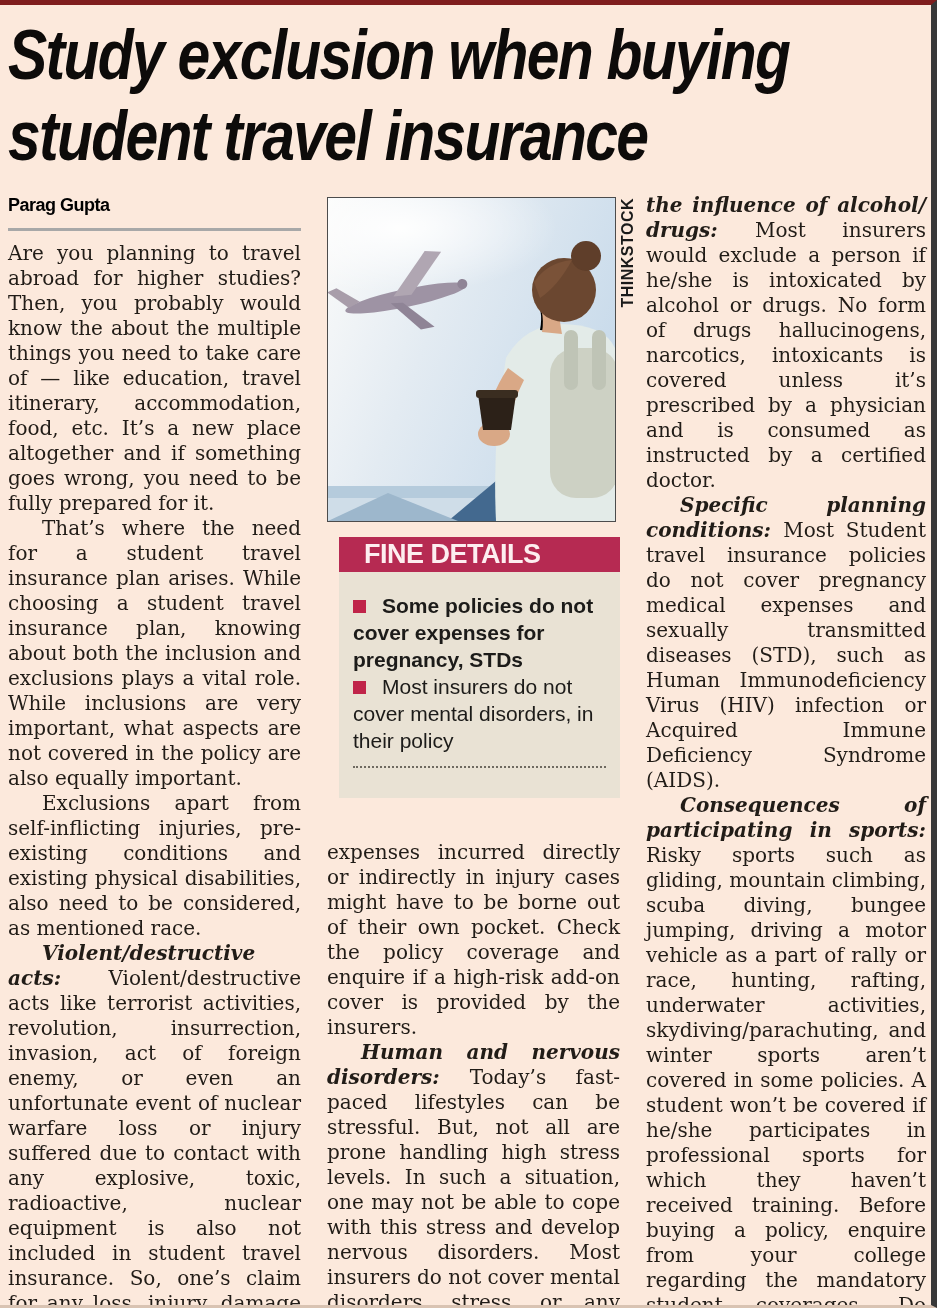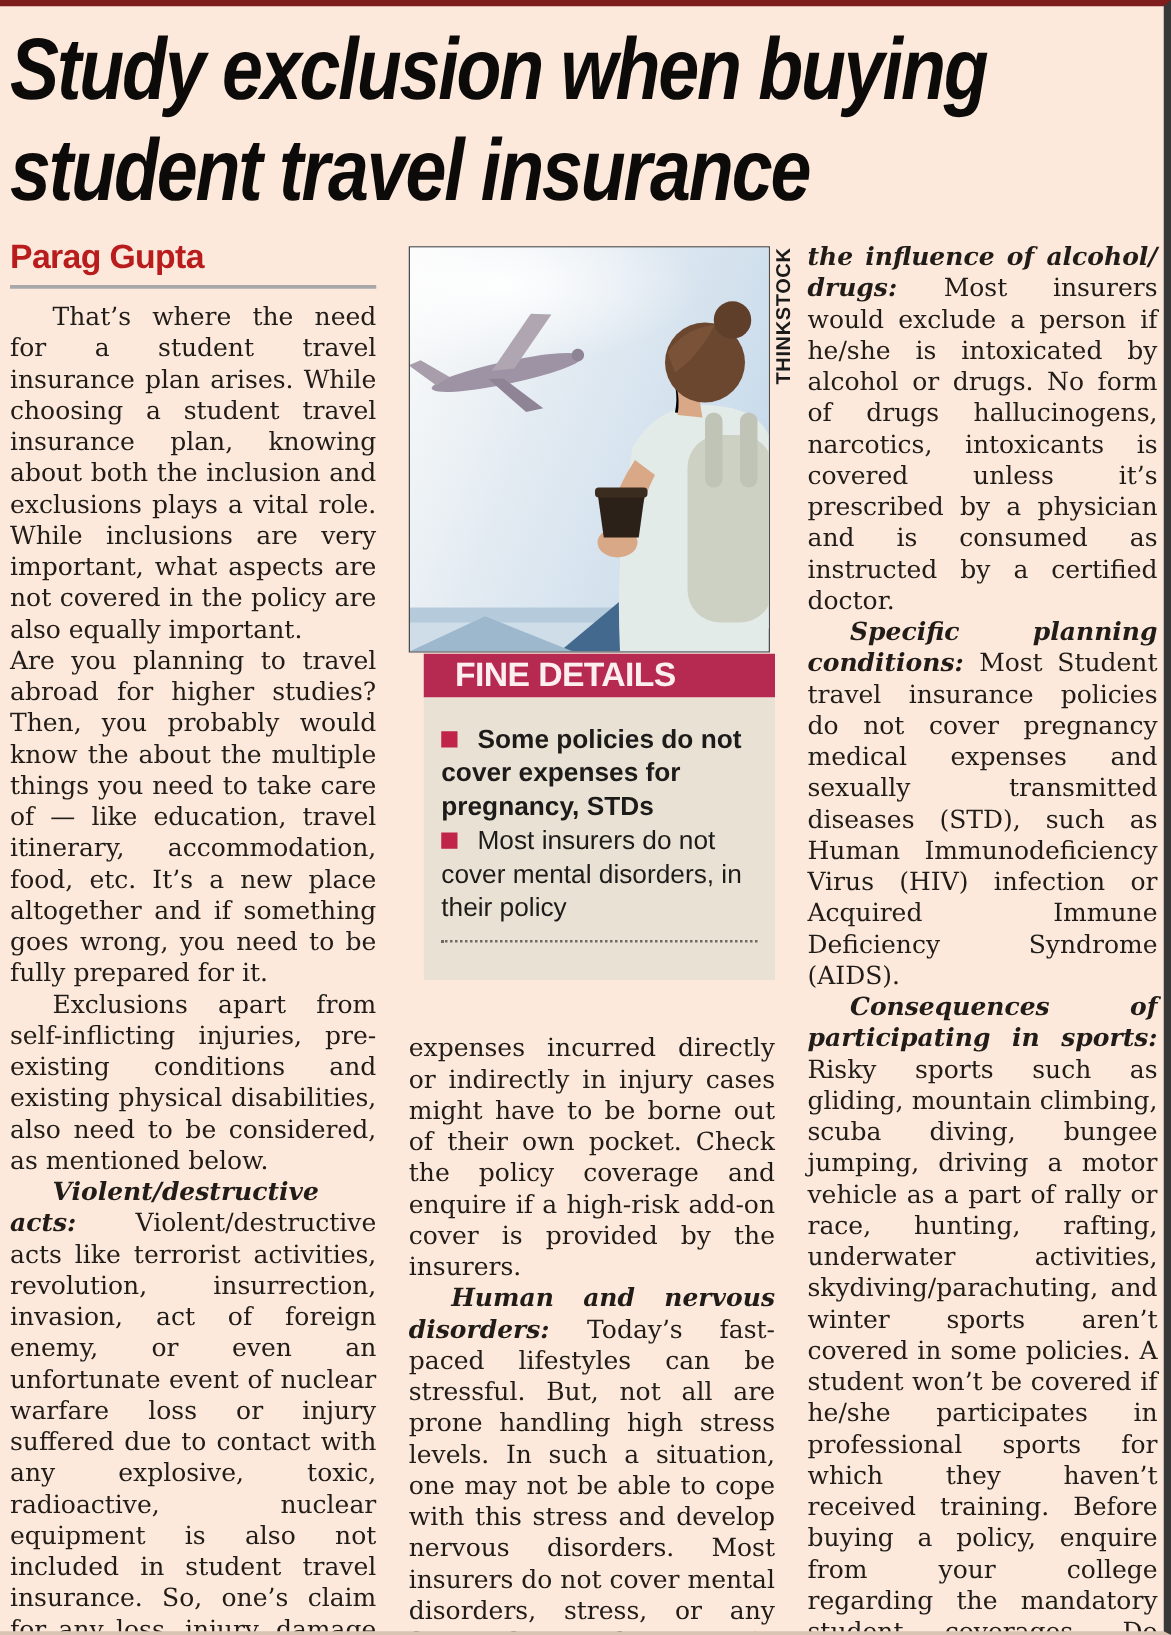--- a/index.html
+++ b/index.html
@@ -34,24 +34,24 @@
   }
   .columns{
     display:grid;
     grid-template-columns:293px 293px 280px;
     column-gap:26px;
     margin-top:16px;
   }
   .byline{
     font-family:"Liberation Sans", sans-serif;
     font-weight:700;
-    font-size:27px;
+    font-size:18px;
     line-height:24px;
     letter-spacing:-0.5px;
-    color:#b91c1c;
+    color:#000000;
   }
   .byline-rule{
     height:3px;
     background:#a8a8a8;
     margin:11px 0 10px 0;
   }
   .para{
     margin:0;
     font-size:20px;
     line-height:25px;
@@ -76,21 +76,21 @@
     transform:rotate(-90deg) translateX(-100%);
     transform-origin:0 0;
     white-space:nowrap;
     font-family:"Liberation Sans", sans-serif;
     font-weight:700;
     font-size:16px;
     letter-spacing:0.5px;
     color:#1a1a1a;
   }
   
-  .fine-details{ margin-top:1px;padding-left:12px; }
+  .fine-details{ margin-top:15px;padding-left:12px; }
   .fd-bar{
     height:35px;
     background:#b62a52;
     display:flex;align-items:center;
     padding-left:25px;
   }
   .fd-title{
     font-family:"Liberation Sans", sans-serif;
     font-weight:700;
     font-size:27px;
@@ -130,23 +130,23 @@
     <span class="hl-line">Study exclusion when buying</span>
     <span class="hl-line">student travel insurance</span>
   </h1>
 
   <div class="columns">
 
     <div class="col">
       <div class="byline">Parag Gupta</div>
       <div class="byline-rule"></div>
       <div>
+          <p class="para">Are you planning to travel abroad for higher studies? Then, you probably would know the about the multiple things you need to take care of — like education, travel itinerary, accommodation, food, etc. It’s a new place altogether and if something goes wrong, you need to be fully prepared for it.</p>
           <p class="para indent">That’s where the need for a student travel insurance plan arises. While choosing a student travel insurance plan, knowing about both the inclusion and exclusions plays a vital role. While inclusions are very important, what aspects are not covered in the policy are also equally important.</p>
-          <p class="para">Are you planning to travel abroad for higher studies? Then, you probably would know the about the multiple things you need to take care of — like education, travel itinerary, accommodation, food, etc. It’s a new place altogether and if something goes wrong, you need to be fully prepared for it.</p>
-          <p class="para indent">Exclusions apart from self-inflicting injuries, pre-existing conditions and existing physical disabilities, also need to be considered, as mentioned below.</p>
+          <p class="para indent">Exclusions apart from self-inflicting injuries, pre-existing conditions and existing physical disabilities, also need to be considered, as mentioned race.</p>
           <p class="para indent"><b class="lead">Violent/destructive acts: </b>Violent/destructive acts like terrorist activities, revolution, insurrection, invasion, act of foreign enemy, or even an unfortunate event of nuclear warfare loss or injury suffered due to contact with any explosive, toxic, radioactive, nuclear equipment is also not included in student travel insurance. So, one’s claim for any loss, injury, damage or legal</p>
         </div>
     </div>
 
     <div class="col">
       <div class="figure">
         <svg width="287" height="323" viewBox="0 0 287 323" aria-hidden="true">
           <defs>
             <linearGradient id="sky" x1="0" y1="0" x2="1" y2="0.45">
               <stop offset="0" stop-color="#fbfbfa"></stop>

